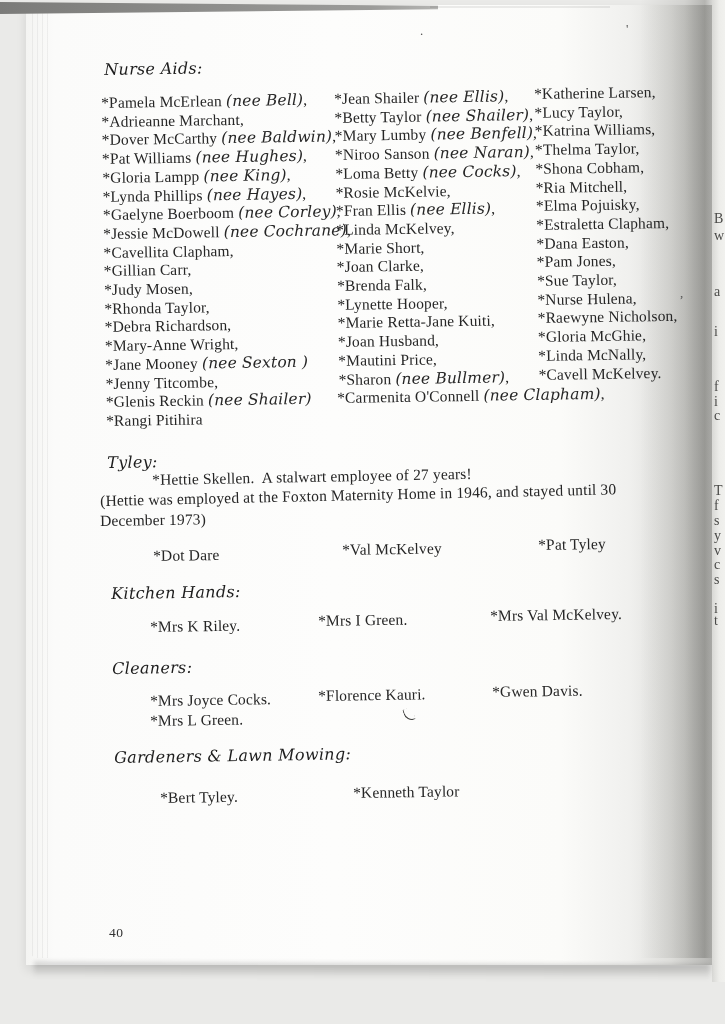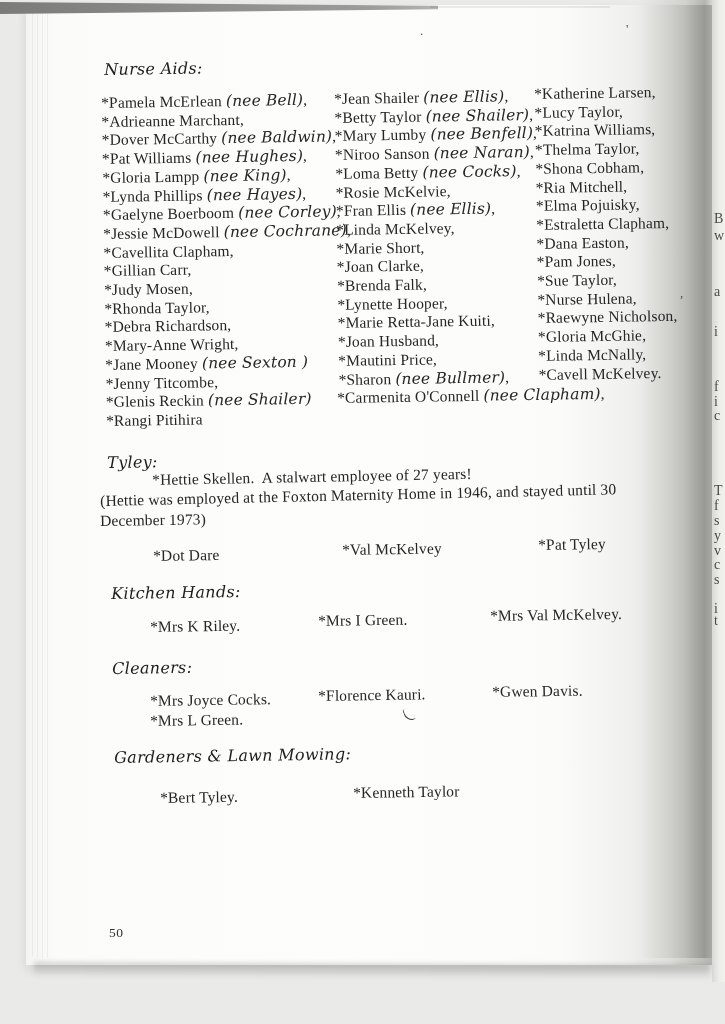--- a/index.html
+++ b/index.html
@@ -128,21 +128,21 @@
     <div class="h" style="left:112px;top:659px;">Cleaners:</div>
     <div class="t" style="left:150px;top:692px;">*Mrs Joyce Cocks.</div>
     <div class="t" style="left:318px;top:687px;">*Florence Kauri.</div>
     <div class="t" style="left:492px;top:683px;">*Gwen Davis.</div>
     <div class="t" style="left:150px;top:712px;">*Mrs L Green.</div>
 
     <div class="h" style="left:114px;top:748px;">Gardeners &amp; Lawn Mowing:</div>
     <div class="t" style="left:160px;top:789px;">*Bert Tyley.</div>
     <div class="t" style="left:353px;top:784px;">*Kenneth Taylor</div>
 
-    <div class="pagenum" style="left:109px;top:925px;">50</div>
+    <div class="pagenum" style="left:109px;top:925px;">40</div>
 
     <div class="frags">
         <span style="top: 211px;">B</span>
         <span style="top: 228px;">w</span>
         <span style="top: 284px;">a</span>
         <span style="top: 324px;">i</span>
         <span style="top: 379px;">f</span>
         <span style="top: 394px;">i</span>
         <span style="top: 408px;">c</span>
         <span style="top: 483px;">T</span>

